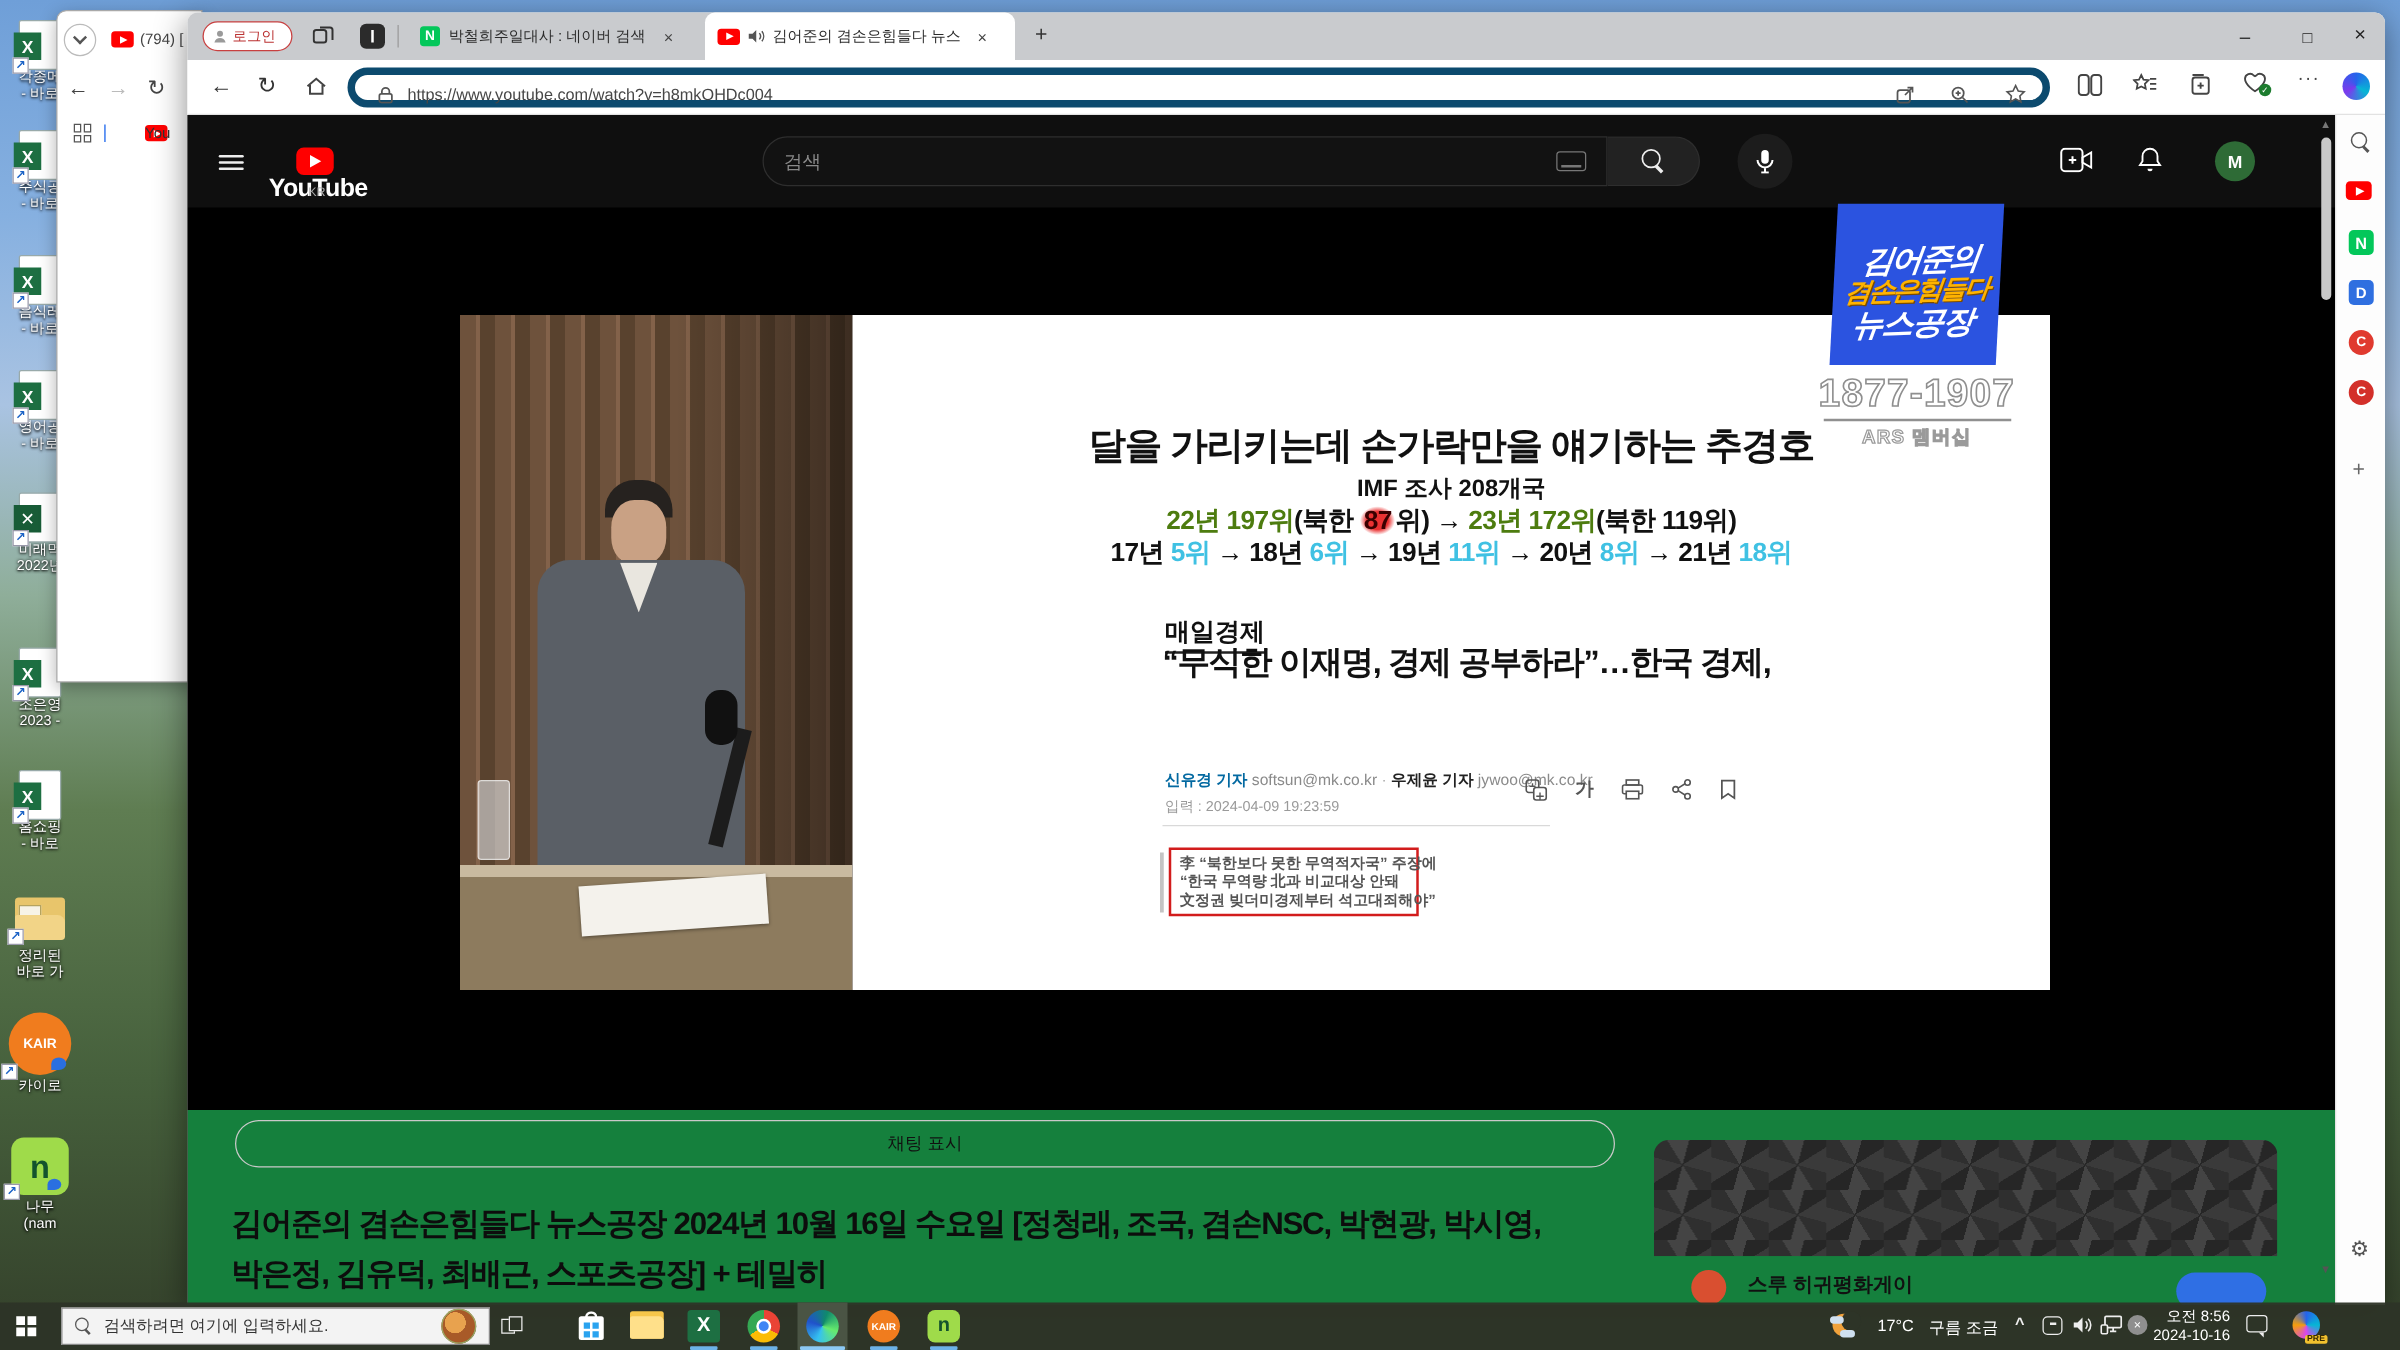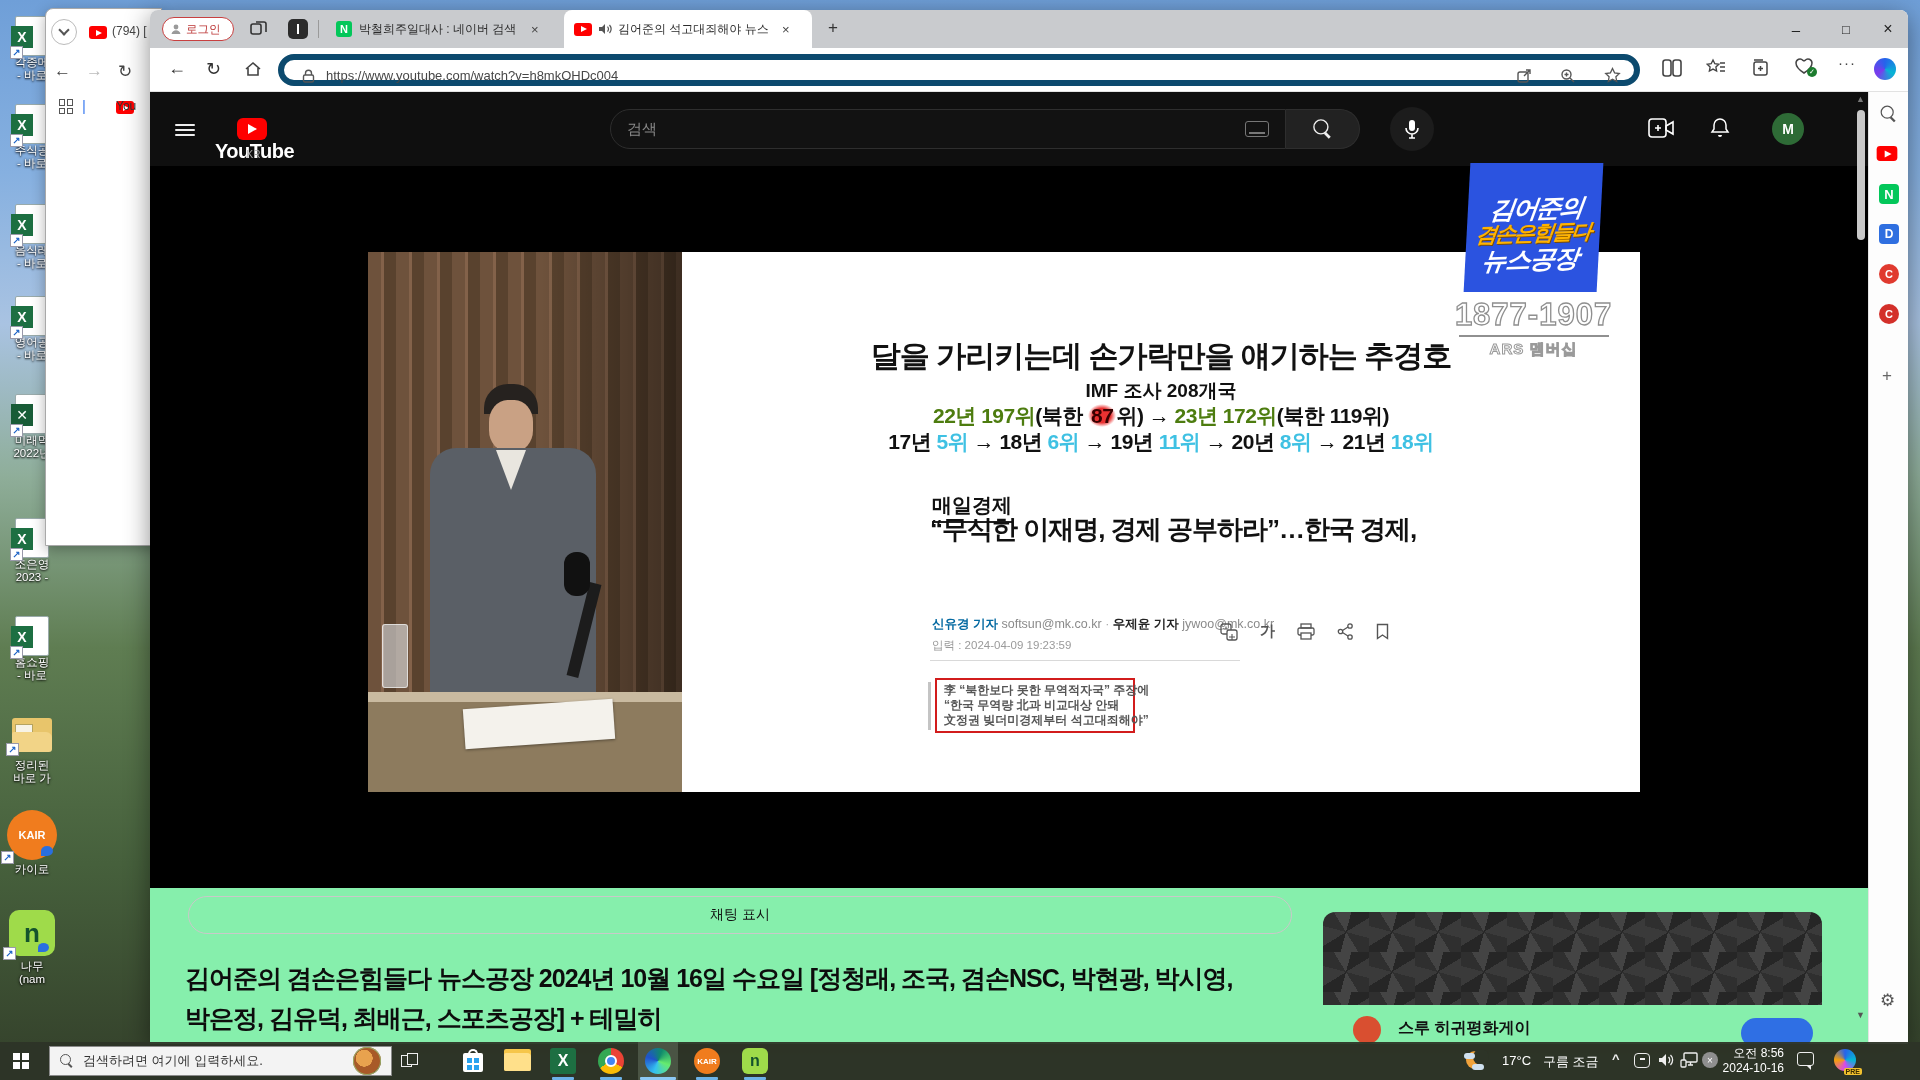--- a/index.html
+++ b/index.html
@@ -169,21 +169,21 @@
         <span class="ttl" style="margin-left:7px;width:168px;">박철희주일대사 : 네이버 검색</span>
         <span style="font-size:13px;color:#444;margin-left:4px;">×</span>
       </div>
 
       <div class="ab row tab-active" style="left:414px;top:0;width:248px;height:38px;padding:0 10px;">
         <span class="ytfav"></span>
         <svg width="14" height="12" viewBox="0 0 14 12" style="margin-left:6px;">
             <path d="M1 4h3l3-3v10L4 8H1z" fill="#555"></path>
             <path d="M9.5 3.5a4 4 0 0 1 0 5M11.5 2a6.3 6.3 0 0 1 0 8" stroke="#555" stroke-width="1.2" fill="none"></path>
           </svg>
-        <span class="ttl" style="margin-left:6px;width:160px;">김어준의 석고대죄해야 뉴스</span>
+        <span class="ttl" style="margin-left:6px;width:160px;">김어준의 겸손은힘들다 뉴스</span>
         <span style="font-size:13px;color:#444;margin-left:4px;">×</span>
       </div>
 
       <span class="ab" style="left:678px;top:8px;font-size:17px;color:#333;">+</span>
 
       <span class="ab ctr" style="left:1626px;top:0;width:40px;height:38px;font-size:15px;color:#222;">–</span>
       <span class="ab ctr" style="left:1676px;top:0;width:40px;height:38px;font-size:13px;color:#222;">□</span>
       <span class="ab ctr" style="left:1718px;top:0;width:40px;height:38px;font-size:16px;color:#222;">×</span>
     </div>
 
@@ -353,21 +353,21 @@
             <div style="color:#ffb300;font-size:21px;font-weight:800;font-style:italic;line-height:24px;letter-spacing:-2px;text-shadow:1px 1px 0 #7a4b00;">겸손은힘들다</div>
             <div style="color:#fff;font-size:25px;font-weight:800;font-style:italic;line-height:28px;letter-spacing:-1px;">뉴스공장</div>
           </div>
         </div>
         <div class="ab" style="left:1296px;top:205px;width:175px;text-align:center;z-index:5;">
           <div class="outline-t" style="font-size:31px;font-weight:800;">1877-1907</div>
           <div style="width:150px;height:2px;background:#909090;margin:2px auto 3px;"></div>
           <div class="outline-t" style="font-size:15px;font-weight:800;-webkit-text-stroke:1px #9a9a9a;">ARS 멤버십</div>
         </div>
 
-        <div class="ab" style="left:0;top:796px;width:1718px;height:156px;background:#86efac;overflow:hidden;padding-left:40px;">
+        <div class="ab" style="left:0;top:796px;width:1718px;height:156px;background:#15803d;overflow:hidden;padding-left:40px;">
           <div class="ab ctr" style="left:38px;top:8px;width:1104px;height:38px;border:1px solid #c9c9c9;border-radius:19px;font-size:14px;color:#111;">
               <span>채팅 표시</span>
             </div>
           <div class="ab" style="left:35px;top:74px;width:1150px;font-size:25px;font-weight:800;color:#0d0d0d;letter-spacing:-1px;">김어준의 겸손은힘들다 뉴스공장 2024년 10월 16일 수요일 [정청래, 조국, 겸손NSC, 박현광, 박시영,</div>
           <div class="ab" style="left:35px;top:114px;width:1150px;font-size:25px;font-weight:800;color:#0d0d0d;letter-spacing:-1px;">박은정, 김유덕, 최배근, 스포츠공장] + 테밀히</div>
 
           <div class="ab" style="left:1173px;top:24px;width:499px;height:132px;overflow:hidden;">
             <div style="width:499px;height:93px;border-radius:12px 12px 0 0;background:
               repeating-conic-gradient(from 15deg,#262626 0 12%,#3a3a3a 0 25%,#2f2f2f 0 37%,#444 0 50%) 0 0/46px 40px;"></div>
             <div class="ab" style="left:30px;top:104px;width:28px;height:28px;border-radius:50%;background:#d94f30;"></div>

